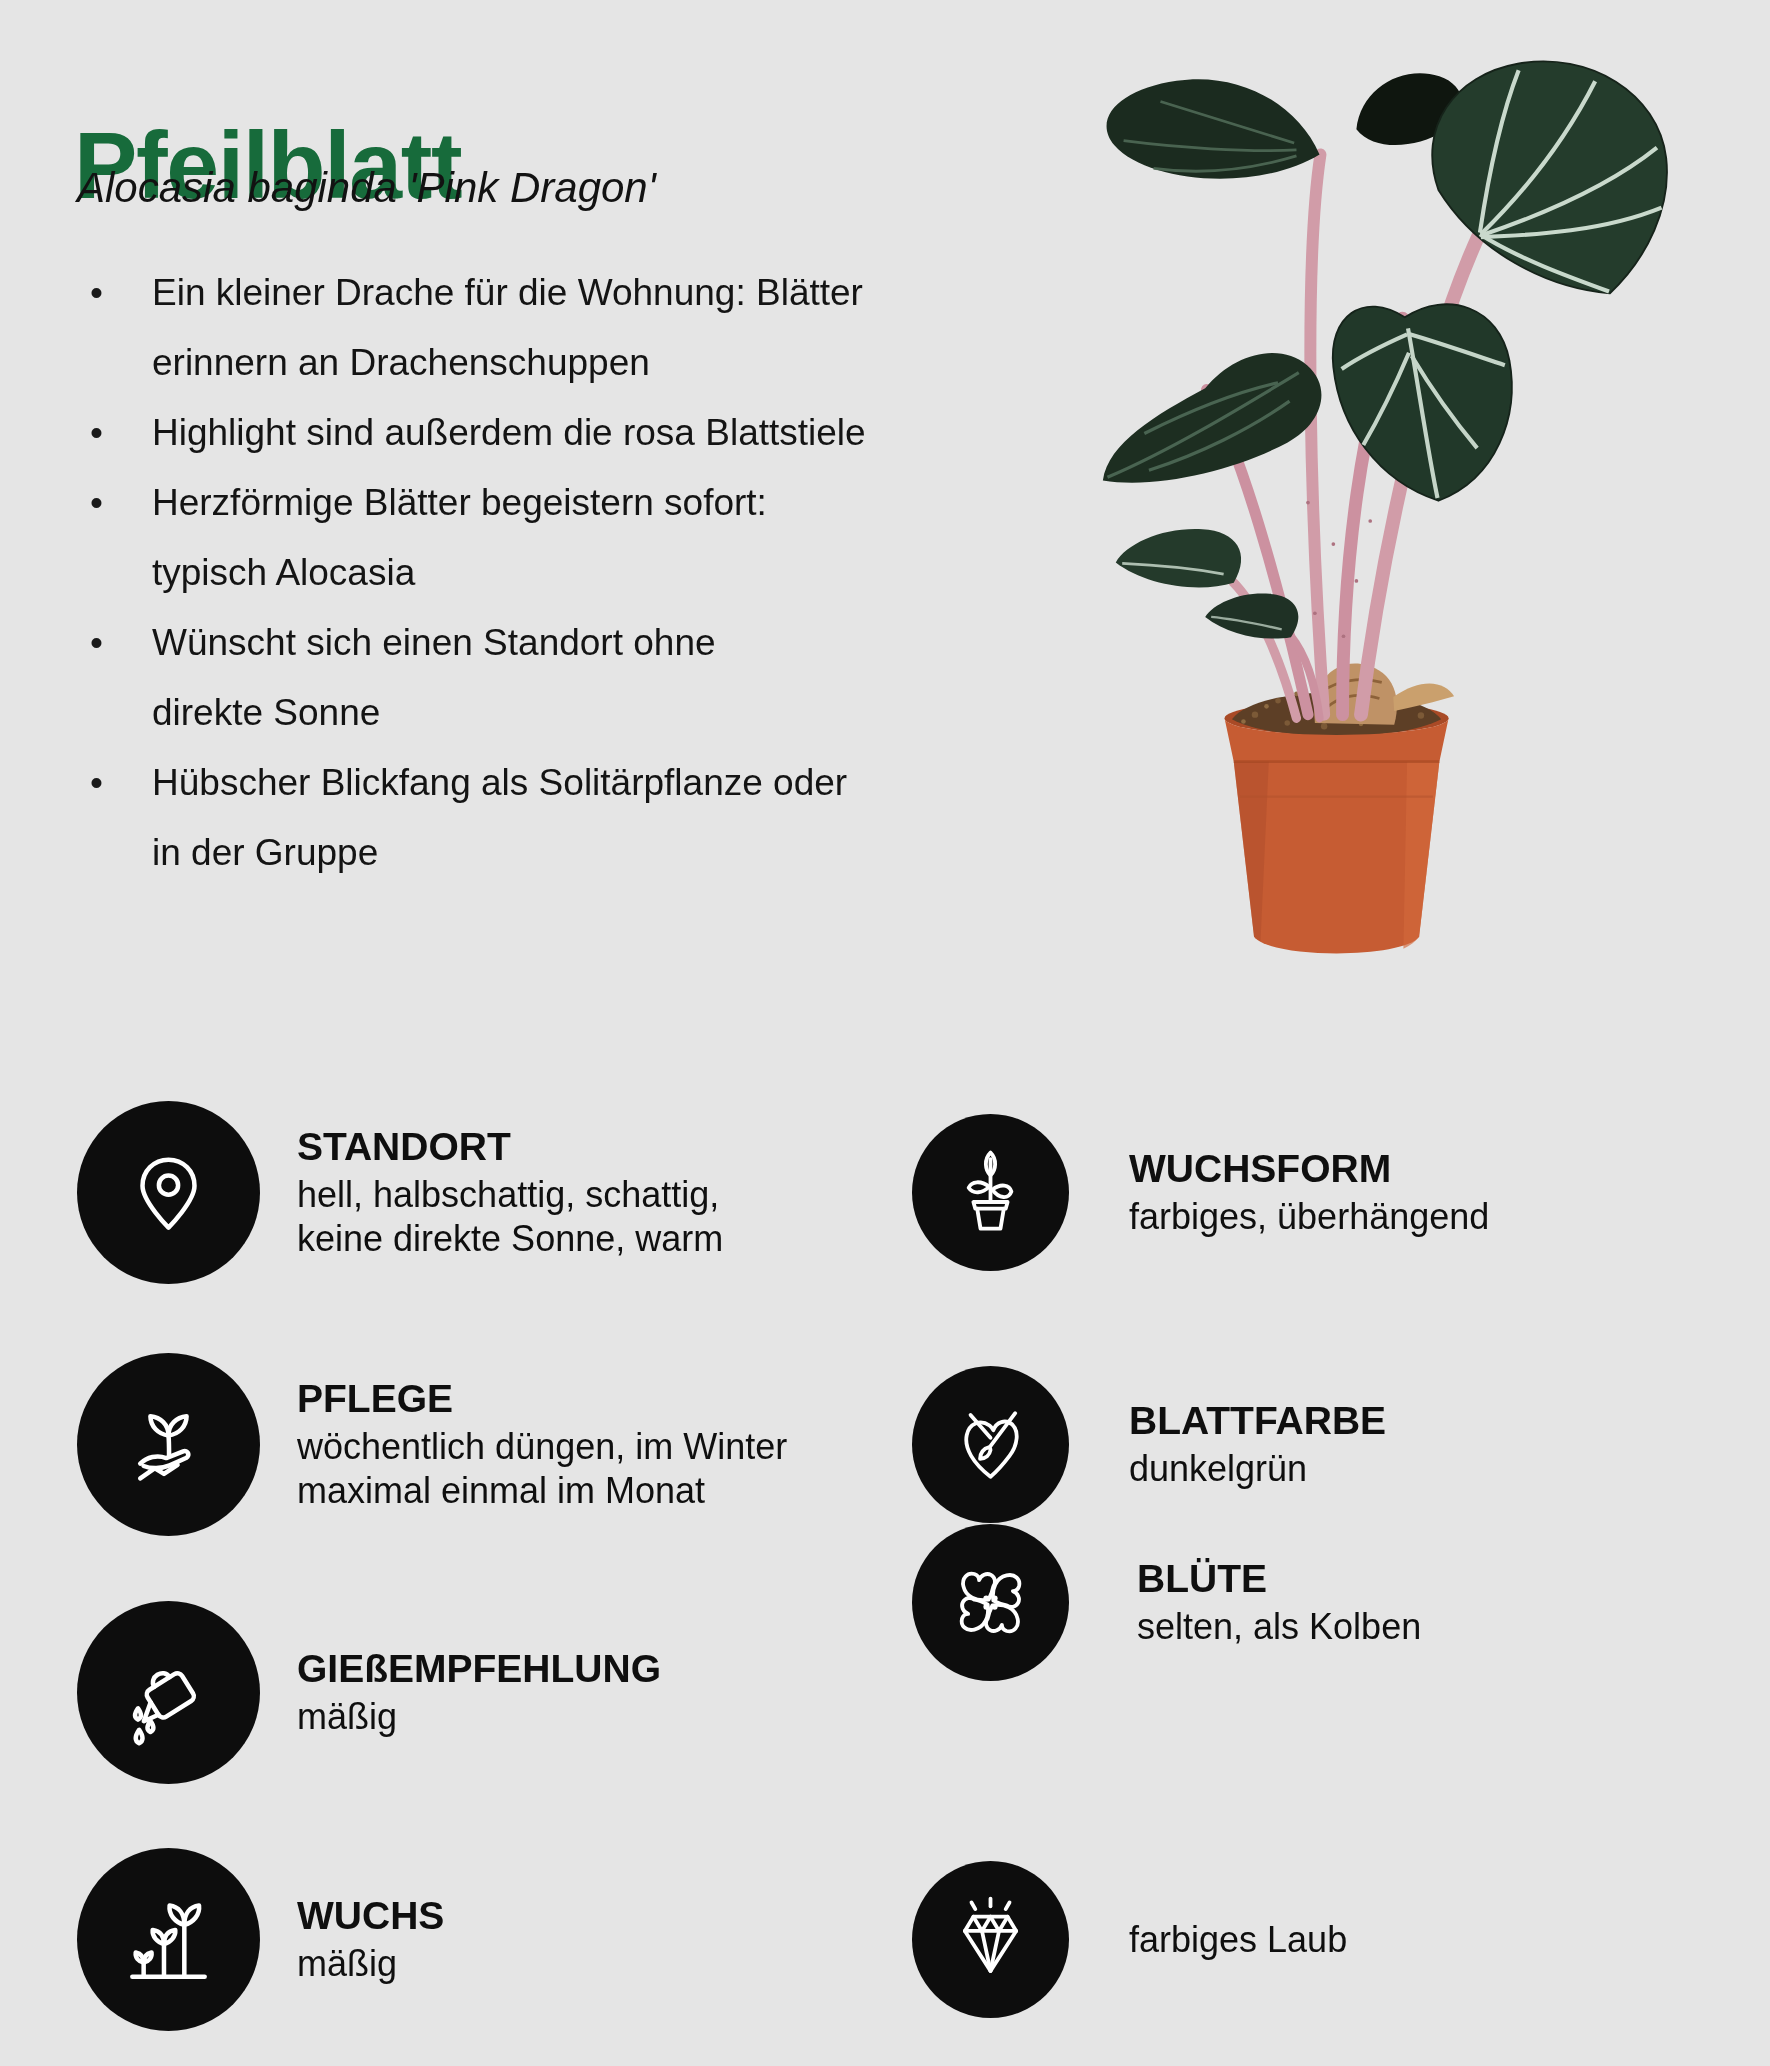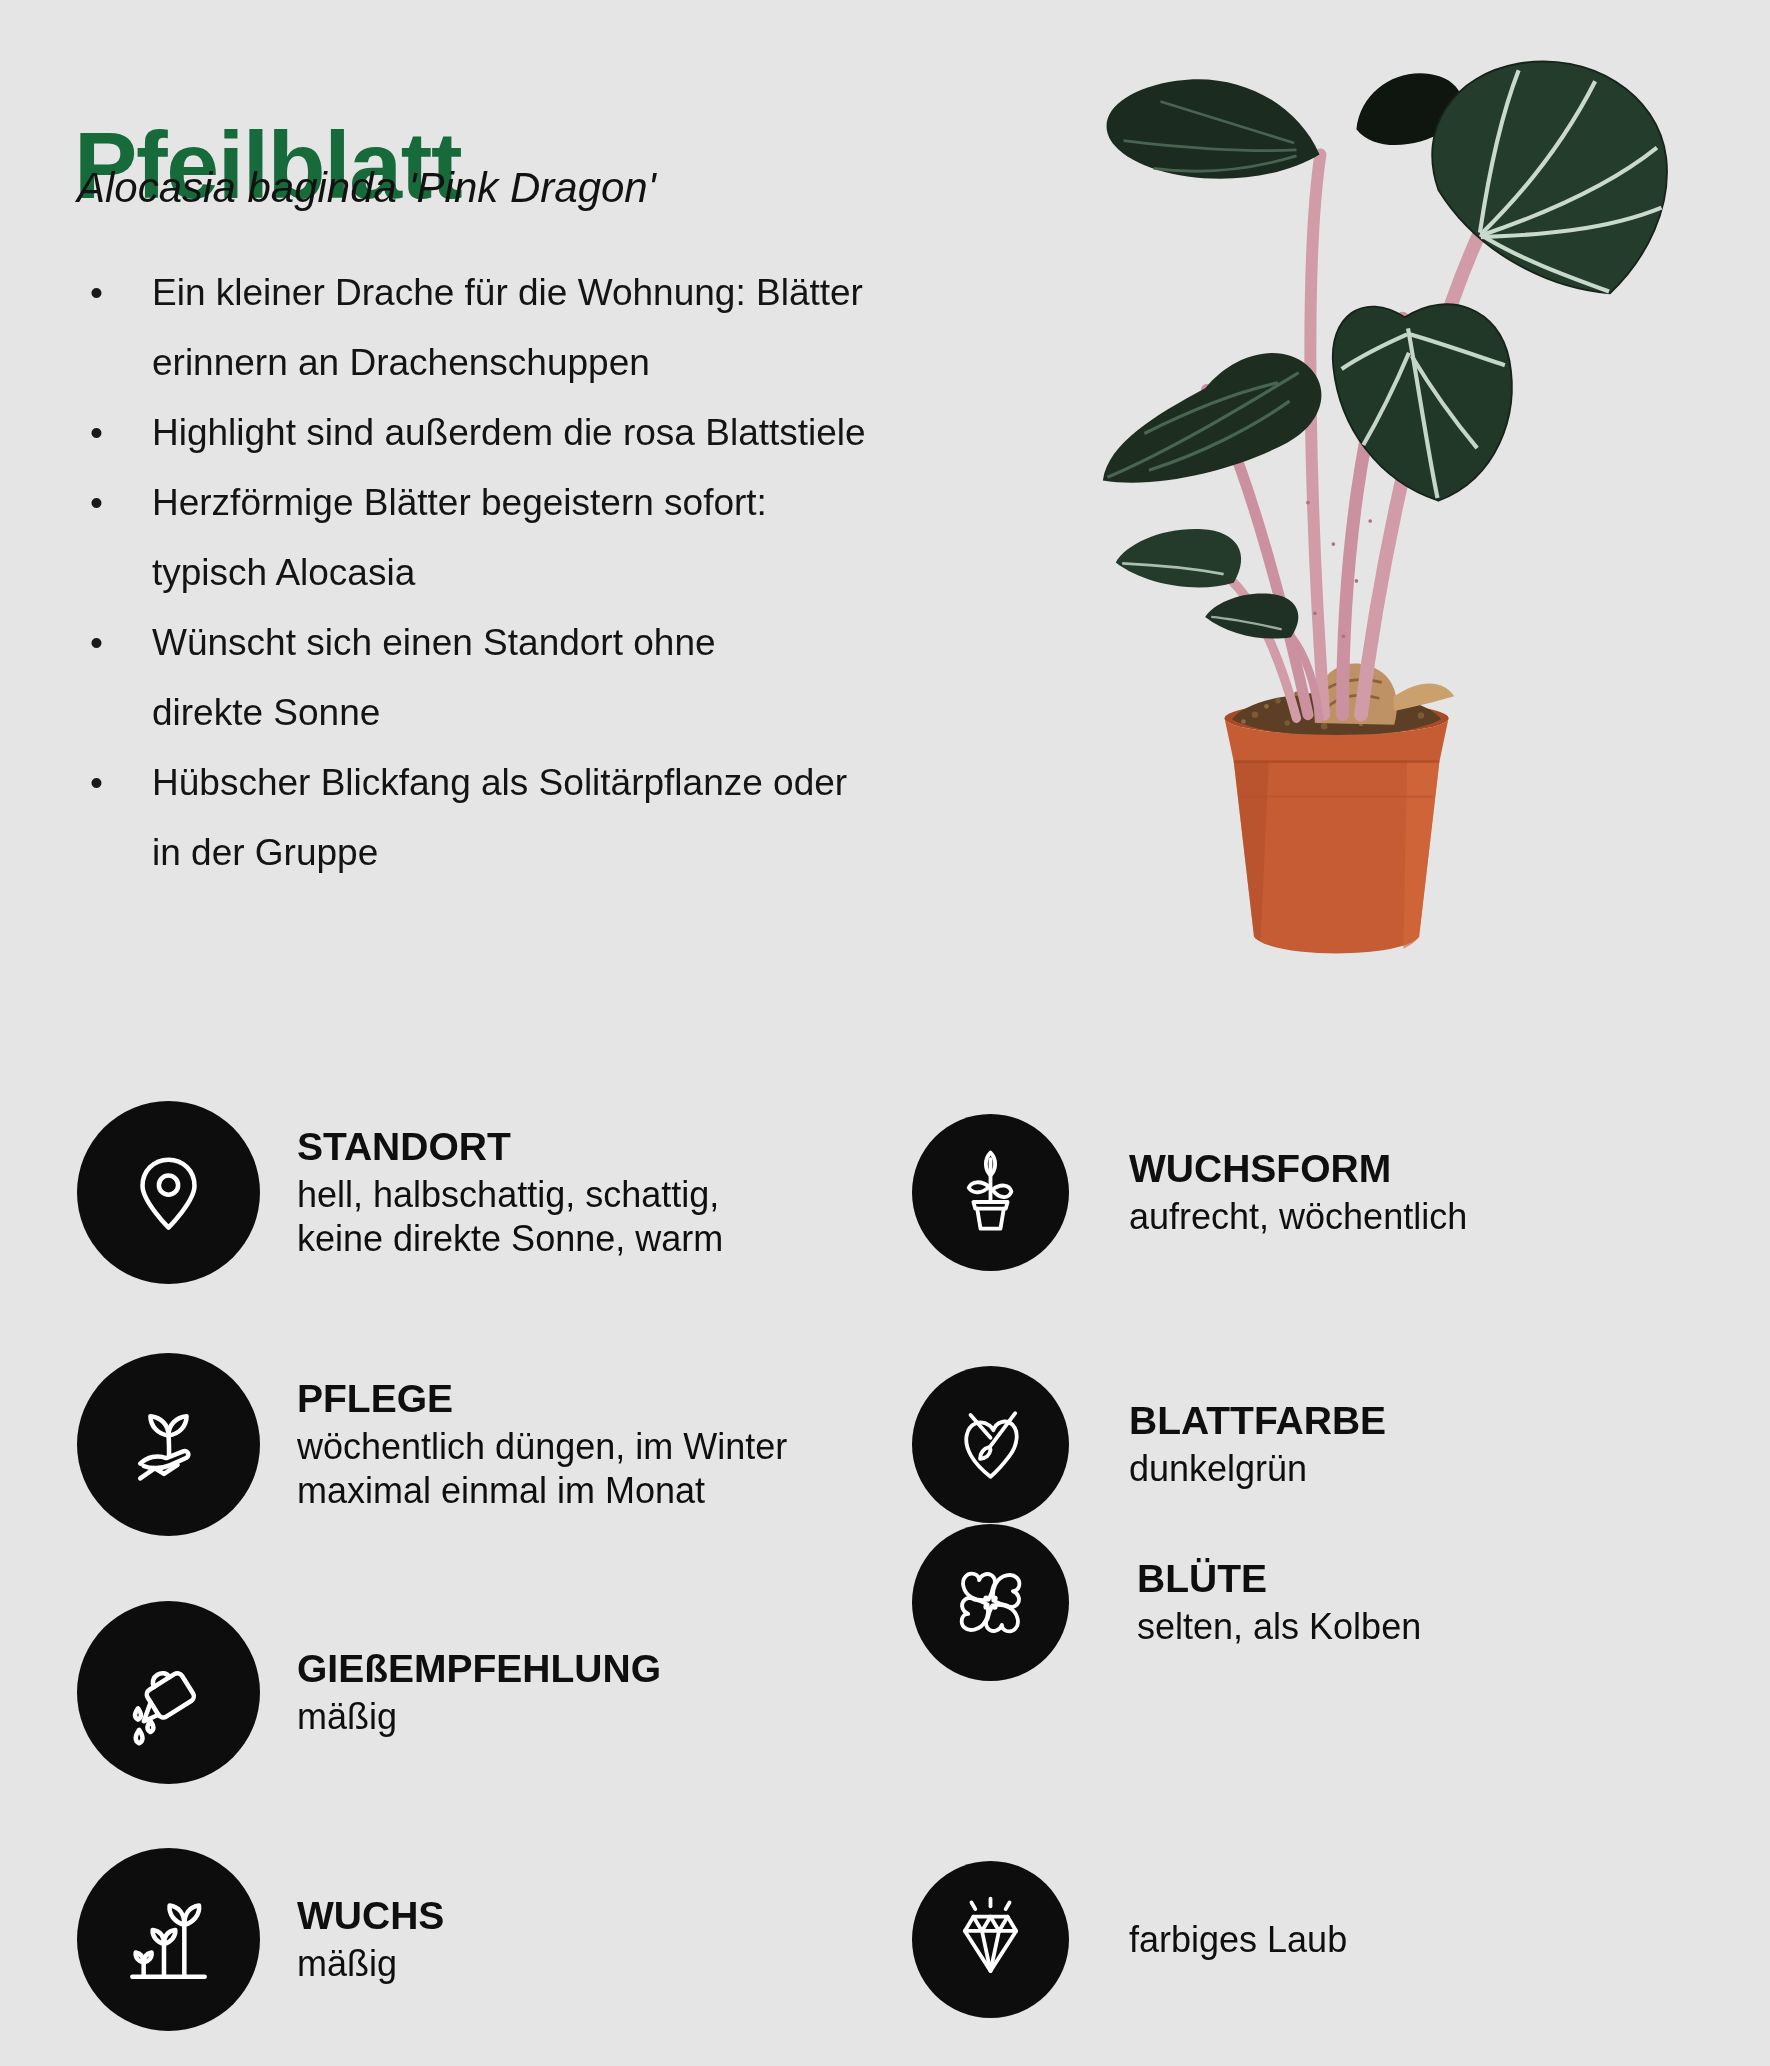--- a/index.html
+++ b/index.html
@@ -193,21 +193,21 @@
         <path d="M72,134 l7,42 h42 l7,-42"></path>
         <path d="M100,118 V62"></path>
         <path d="M100,64 C88,52 86,30 100,16 C114,30 112,52 100,64 Z"></path>
         <path d="M100,56 V30"></path>
         <path d="M97,88 C80,74 60,76 54,90 C63,104 84,102 97,88 Z"></path>
         <path d="M104,94 C122,80 140,84 144,98 C138,114 118,114 104,94 Z"></path>
       </svg>
     </div>
     <div class="ctext gap-r">
       <h3 class="ctitle">WUCHSFORM</h3>
-      <p>aufrecht, wöchentlich</p>
+      <p>farbiges, überhängend</p>
     </div>
   </div>
 
   <div class="card" style="left:77px;top:1353px;">
     <div class="circle big">
       <svg viewBox="0 0 200 200" class="icon">
         <path d="M101,120 C101,104 101,94 100,84"></path>
         <path d="M100,84 C82,82 68,68 68,50 C86,52 100,64 100,84 Z"></path>
         <path d="M100,84 C118,82 132,68 132,50 C114,52 100,64 100,84 Z"></path>
         <path d="M50,134 C62,122 80,118 96,124 L126,112 C134,109 139,119 131,124 L102,137 C88,143 68,143 56,138"></path>

